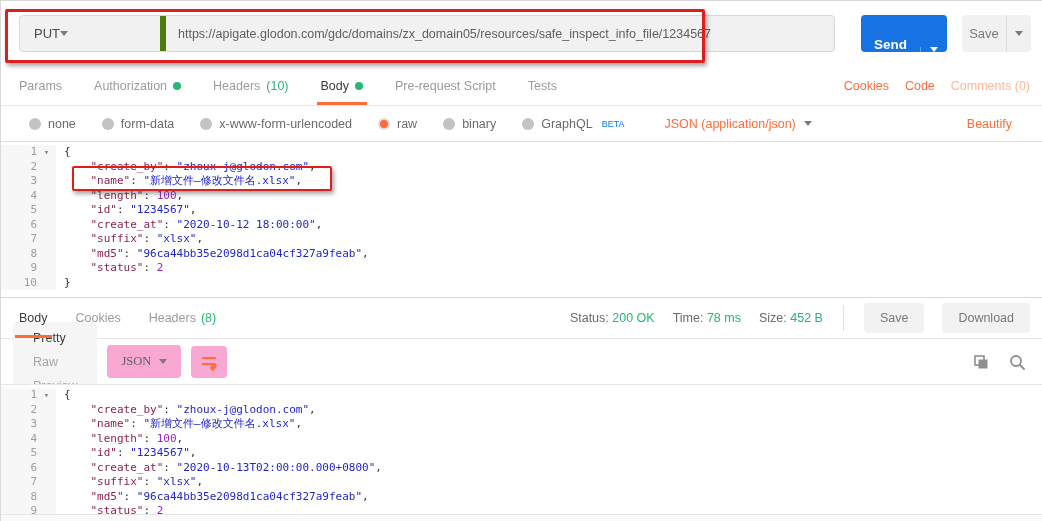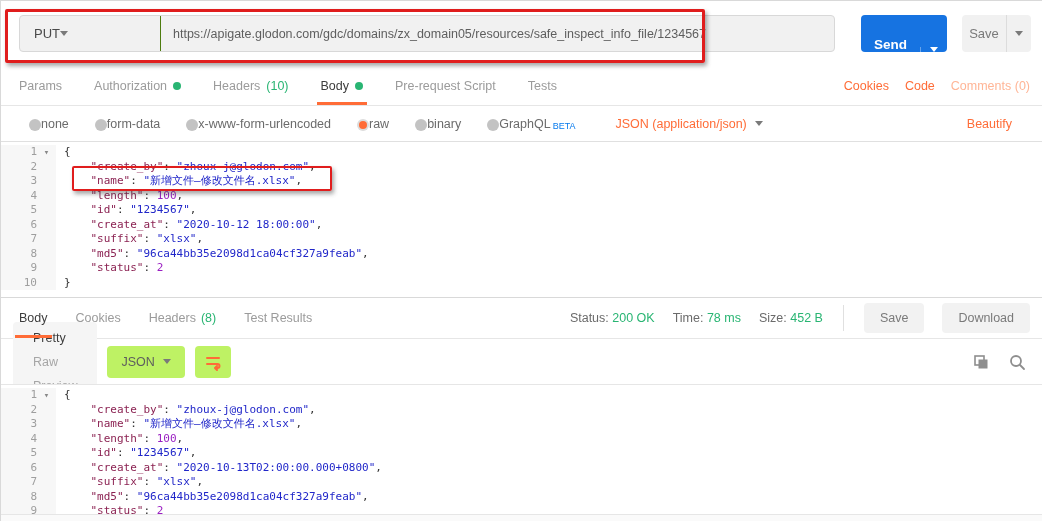--- a/index.html
+++ b/index.html
@@ -12,21 +12,21 @@
   
   .topbar{position:relative;height:65px;}
   .url-group{
     position:absolute;left:18px;top:14px;width:816px;height:37px;
     background:#f1f1f1;border:1px solid #d8d8d8;border-radius:4px;
     display:flex;align-items:stretch;box-sizing:border-box;
   }
   .method-select{
     width:112px;display:flex;align-items:center;
     padding:0 14px;color:#4a4a4a;font-size:13px;cursor:pointer;
-    border-right:1px solid #4d7c0f;
+    border-right:6px solid #4d7c0f;
   }
   .url-input{
     flex:1;border:0;background:transparent;outline:none;
     font-family:"Liberation Sans",sans-serif;font-size:12.5px;color:#5e5e5e;
     padding:0 12px;
   }
   .caret{width:0;height:0;border-left:4px solid transparent;border-right:4px solid transparent;border-top:5px solid #7a7a7a;display:inline-block;}
   .caret.white{border-top-color:#ffffff;}
   .send-btn{
     position:absolute;top:14px;right:95px;height:37px;width:86px;
@@ -52,21 +52,21 @@
   .tab{display:flex;align-items:center;gap:6px;margin-right:32px;font-size:12.5px;color:#9b9b9b;cursor:pointer;height:100%;position:relative;}
   .tab.active{color:#3c3c3c;}
   .tab.active:after{content:"";position:absolute;left:-4px;right:-4px;bottom:0;height:3px;background:#ff6c37;}
   .dot{width:8px;height:8px;border-radius:50%;background:#29b573;display:inline-block;}
   .count{color:#29b573;}
   .tab-links{margin-left:auto;display:flex;gap:16px;font-size:12.5px;}
   .tab-link{color:#ff6c37;cursor:pointer;}
   .tab-link.muted{color:#ffb596;}
   
   .options-row{height:35px;display:flex;align-items:center;padding-left:28px;position:relative;}
-  .radio-opt{display:flex;align-items:flex-end;margin-right:26px;font-size:12.5px;color:#6b6b6b;cursor:pointer;}
+  .radio-opt{display:flex;align-items:center;gap:7px;margin-right:26px;font-size:12.5px;color:#6b6b6b;cursor:pointer;}
   .radio-circle{width:12px;height:12px;border-radius:50%;background:#c3c3c3;}
   .radio-opt.selected .radio-circle{background:#dcdcdc;position:relative;}
   .radio-opt.selected .radio-circle:after{content:"";position:absolute;left:2px;top:2px;width:8px;height:8px;border-radius:50%;background:#ff6c37;}
   .beta{color:#097bed;font-size:9px;vertical-align:super;margin-left:2px;font-weight:normal;}
   .ctype{display:flex;align-items:center;gap:8px;margin-left:14px;color:#ff6c37;font-size:12.5px;cursor:pointer;}
   .beautify{position:absolute;right:30px;color:#ff6c37;font-size:12.5px;cursor:pointer;}
   
   .editor{border-top:1px solid #e0e0e0;position:relative;background:#fff;overflow:hidden;}
   .editor.request{height:155px;}
   .editor.response{height:131px;border-top:1px solid #e6e6e6;}
@@ -88,21 +88,21 @@
   .status-group{margin-left:auto;display:flex;align-items:center;gap:18px;font-size:12.5px;}
   .stat .lbl{color:#6b6b6b;}
   .stat .val{color:#29b573;}
   .vsep{width:1px;height:26px;background:#e0e0e0;margin:0 2px;}
   .mini-btn{background:#f2f2f2;border-radius:4px;color:#7a7a7a;font-size:12.5px;padding:8px 16px;cursor:pointer;}
   
   .resp-toolbar{height:45px;display:flex;align-items:center;padding:0 16px 0 12px;}
   .seg{background:#f5f5f5;border-radius:4px;display:flex;padding:4px;flex-direction:column;}
   .seg-item{padding:5px 16px;font-size:12.5px;color:#a6a6a6;cursor:pointer;border-radius:3px;}
   .seg-item.active{color:#3c3c3c;}
-  .pill{background:#bef264;border-radius:4px;display:flex;align-items:center;gap:8px;padding:9px 14px;font-size:12.5px;color:#5e5e5e;margin-left:10px;cursor:pointer;}
+  .pill{background:#f9a8d4;border-radius:4px;display:flex;align-items:center;gap:8px;padding:9px 14px;font-size:12.5px;color:#5e5e5e;margin-left:10px;cursor:pointer;font-family:Liberation Serif, serif;}
   .pill.icon-pill{padding:7px 9px;}
   .right-icons{margin-left:auto;display:flex;align-items:center;gap:18px;}
   .ricon{cursor:pointer;display:flex;align-items:center;}
   
   .bottom-strip{position:absolute;left:0;right:0;bottom:0;height:6px;background:#fafafa;border-top:1px solid #e6e6e6;}
 </style>
 </head>
 <body>
 
 <div class="topbar">
@@ -272,23 +272,20 @@
   <div id="resp-tabs" style="display:flex;height:100%;align-items:center;">
       <div class="rtab active">
         <span>Body</span>
       </div>
       <div class="rtab">
         <span>Cookies</span>
       </div>
       <div class="rtab">
         <span>Headers</span>
         <span class="count">(8)</span>
-      </div>
-      <div class="rtab">
-        <span>Test Results</span>
       </div>
     </div>
   <div class="status-group">
     <span id="resp-stats" style="display:flex;gap:18px;">
         <span class="stat"><span class="lbl">Status: </span><span class="val">200 OK</span></span>
         <span class="stat"><span class="lbl">Time: </span><span class="val">78 ms</span></span>
         <span class="stat"><span class="lbl">Size: </span><span class="val">452 B</span></span>
       </span>
     <span class="vsep"></span>
     <span class="mini-btn">Save</span>

